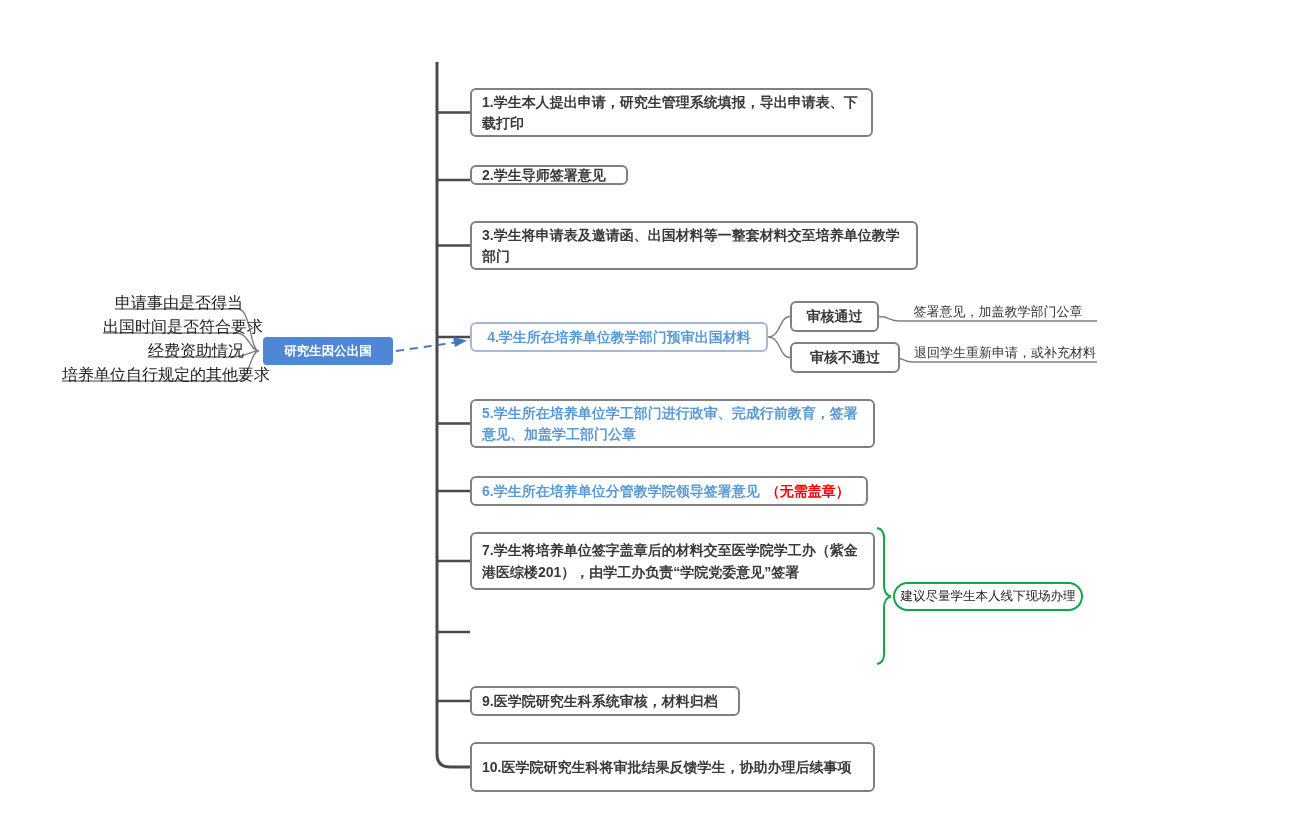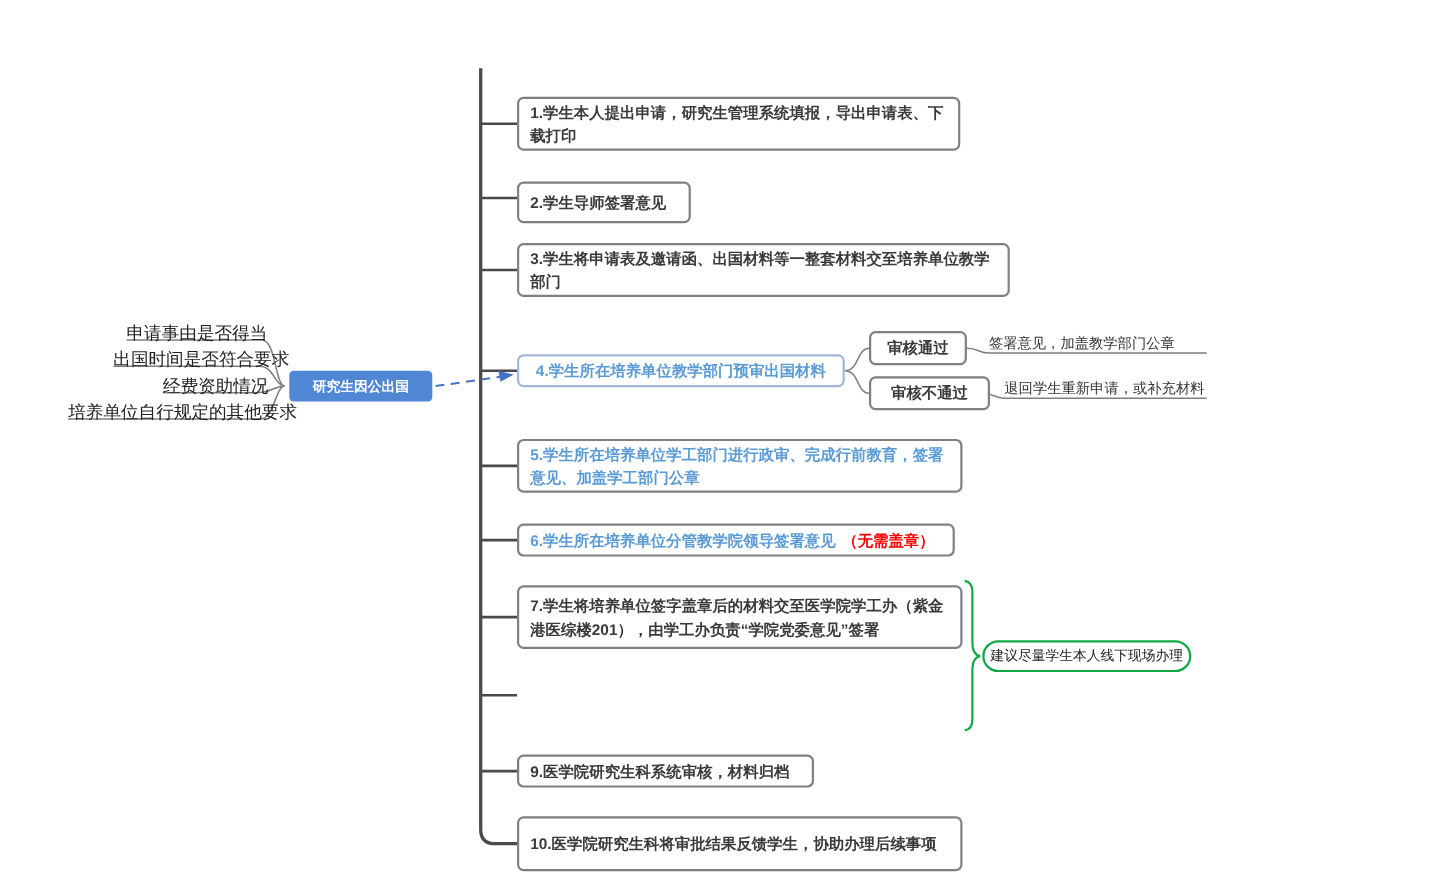--- a/index.html
+++ b/index.html
@@ -26,21 +26,21 @@
     border:2px solid var(--box-border);border-radius:6px;
     color:var(--text-dark);font-size:14px;font-weight:bold;line-height:21px;
     padding:3px 10px;display:flex;align-items:center;
   }
   .node .inner{width:100%;}
   .node.blue-text{color:var(--node-blue);}
   .node.focus{border-color:var(--focus-border);}
   .node.center{justify-content:center;text-align:center;}
   .red-note{color:var(--red);margin-left:6px;}
   .edge-label{
-    position:absolute;font-size:13px;color:#333;white-space:nowrap;
+    position:absolute;font-size:13px;color:#333;text-align:center;white-space:nowrap;
   }
   .precheck-item{
     position:absolute;font-size:16px;color:#222;text-align:left;white-space:nowrap;
   }
   .callout{
     position:absolute;left:263px;top:337px;width:130px;height:28px;
     background:var(--callout-blue);border-radius:4px;color:#fff;
     font-size:12.5px;font-weight:bold;display:flex;align-items:center;justify-content:center;
   }
   .suggestion-pill{
@@ -65,21 +65,21 @@
     <path class="dashed-arrow" d="M396 351 L455 342.5"></path>
     <polygon class="arrow-head" points="467,340.5 453,337 455,347"></polygon>
     <path class="brace" d="M877 528 Q884 529 884 538 L884 585 Q884 595 891 596.5 Q884 598 884 608 L884 654 Q884 663 877 664"></path>
   </svg>
 
 
   <div class="node" style="left:470px;top:88px;width:403px;height:49px;">
     <div class="inner">1.学生本人提出申请，研究生管理系统填报，导出申请表、下载打印</div>
   </div>
 
-  <div class="node" style="left:470px;top:165px;width:158px;height:38px;">
+  <div class="node" style="left:470px;top:165px;width:158px;height:20px;">
     <div class="inner">2.学生导师签署意见</div>
   </div>
 
   <div class="node" style="left:470px;top:221px;width:448px;height:49px;">
     <div class="inner">3.学生将申请表及邀请函、出国材料等一整套材料交至培养单位教学部门</div>
   </div>
 
   <div class="node blue-text focus center" style="left:470px;top:322px;width:298px;height:30px;">
     <div class="inner">4.学生所在培养单位教学部门预审出国材料</div>
   </div>

